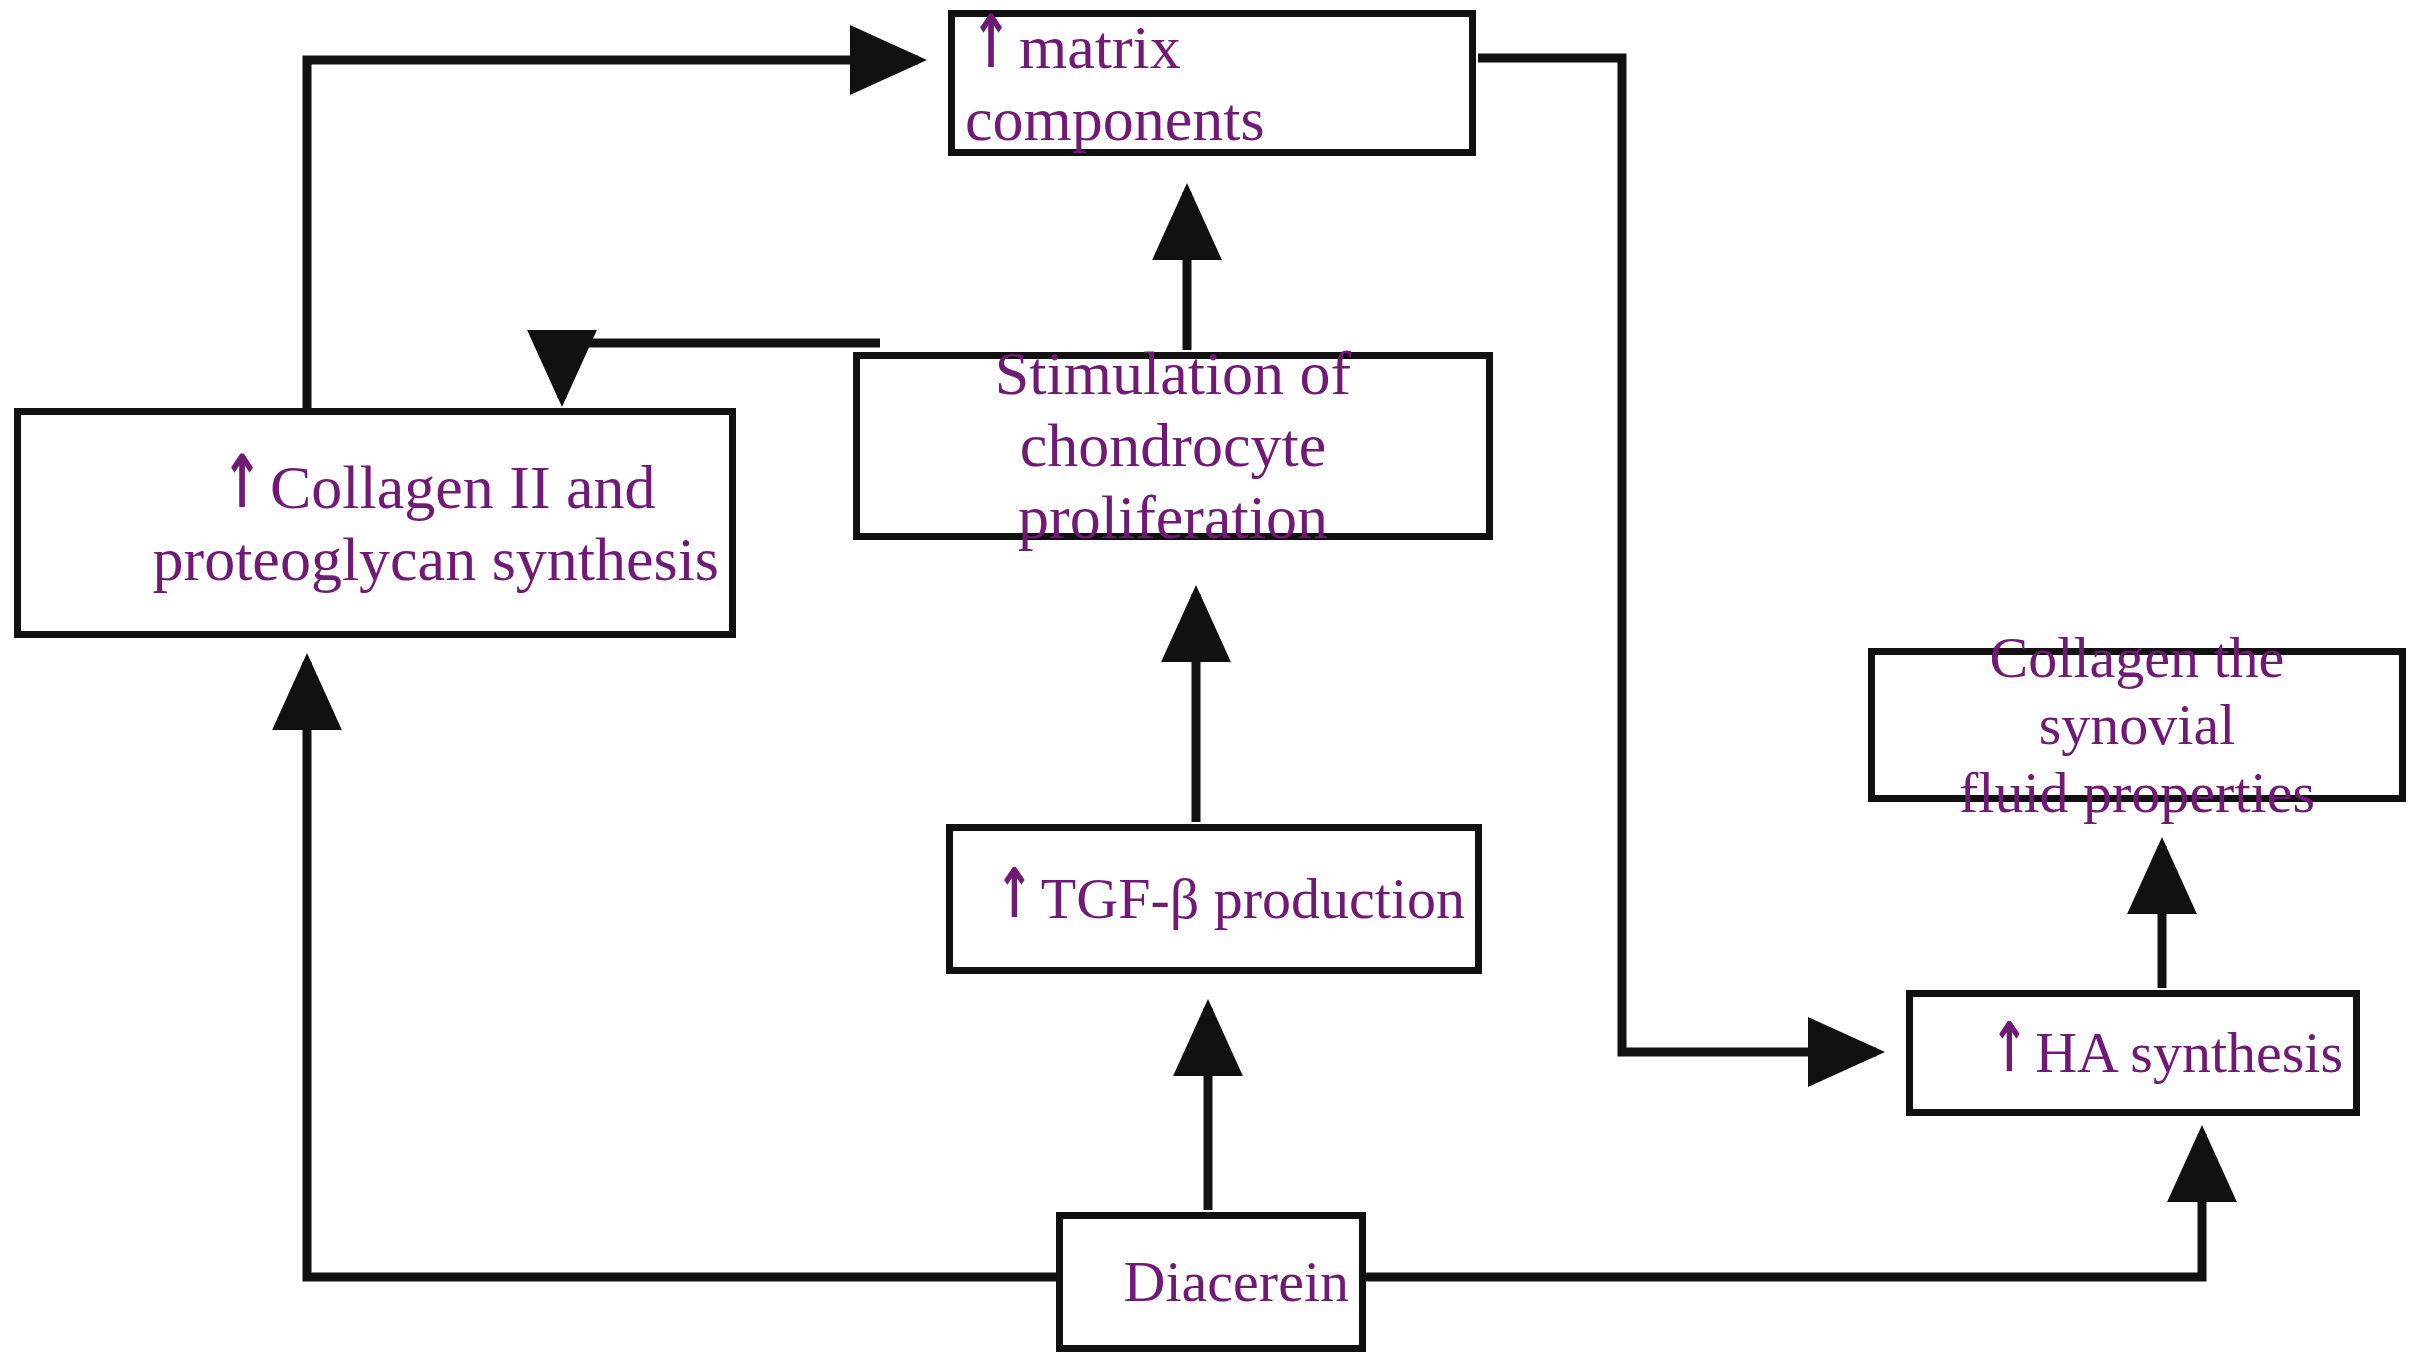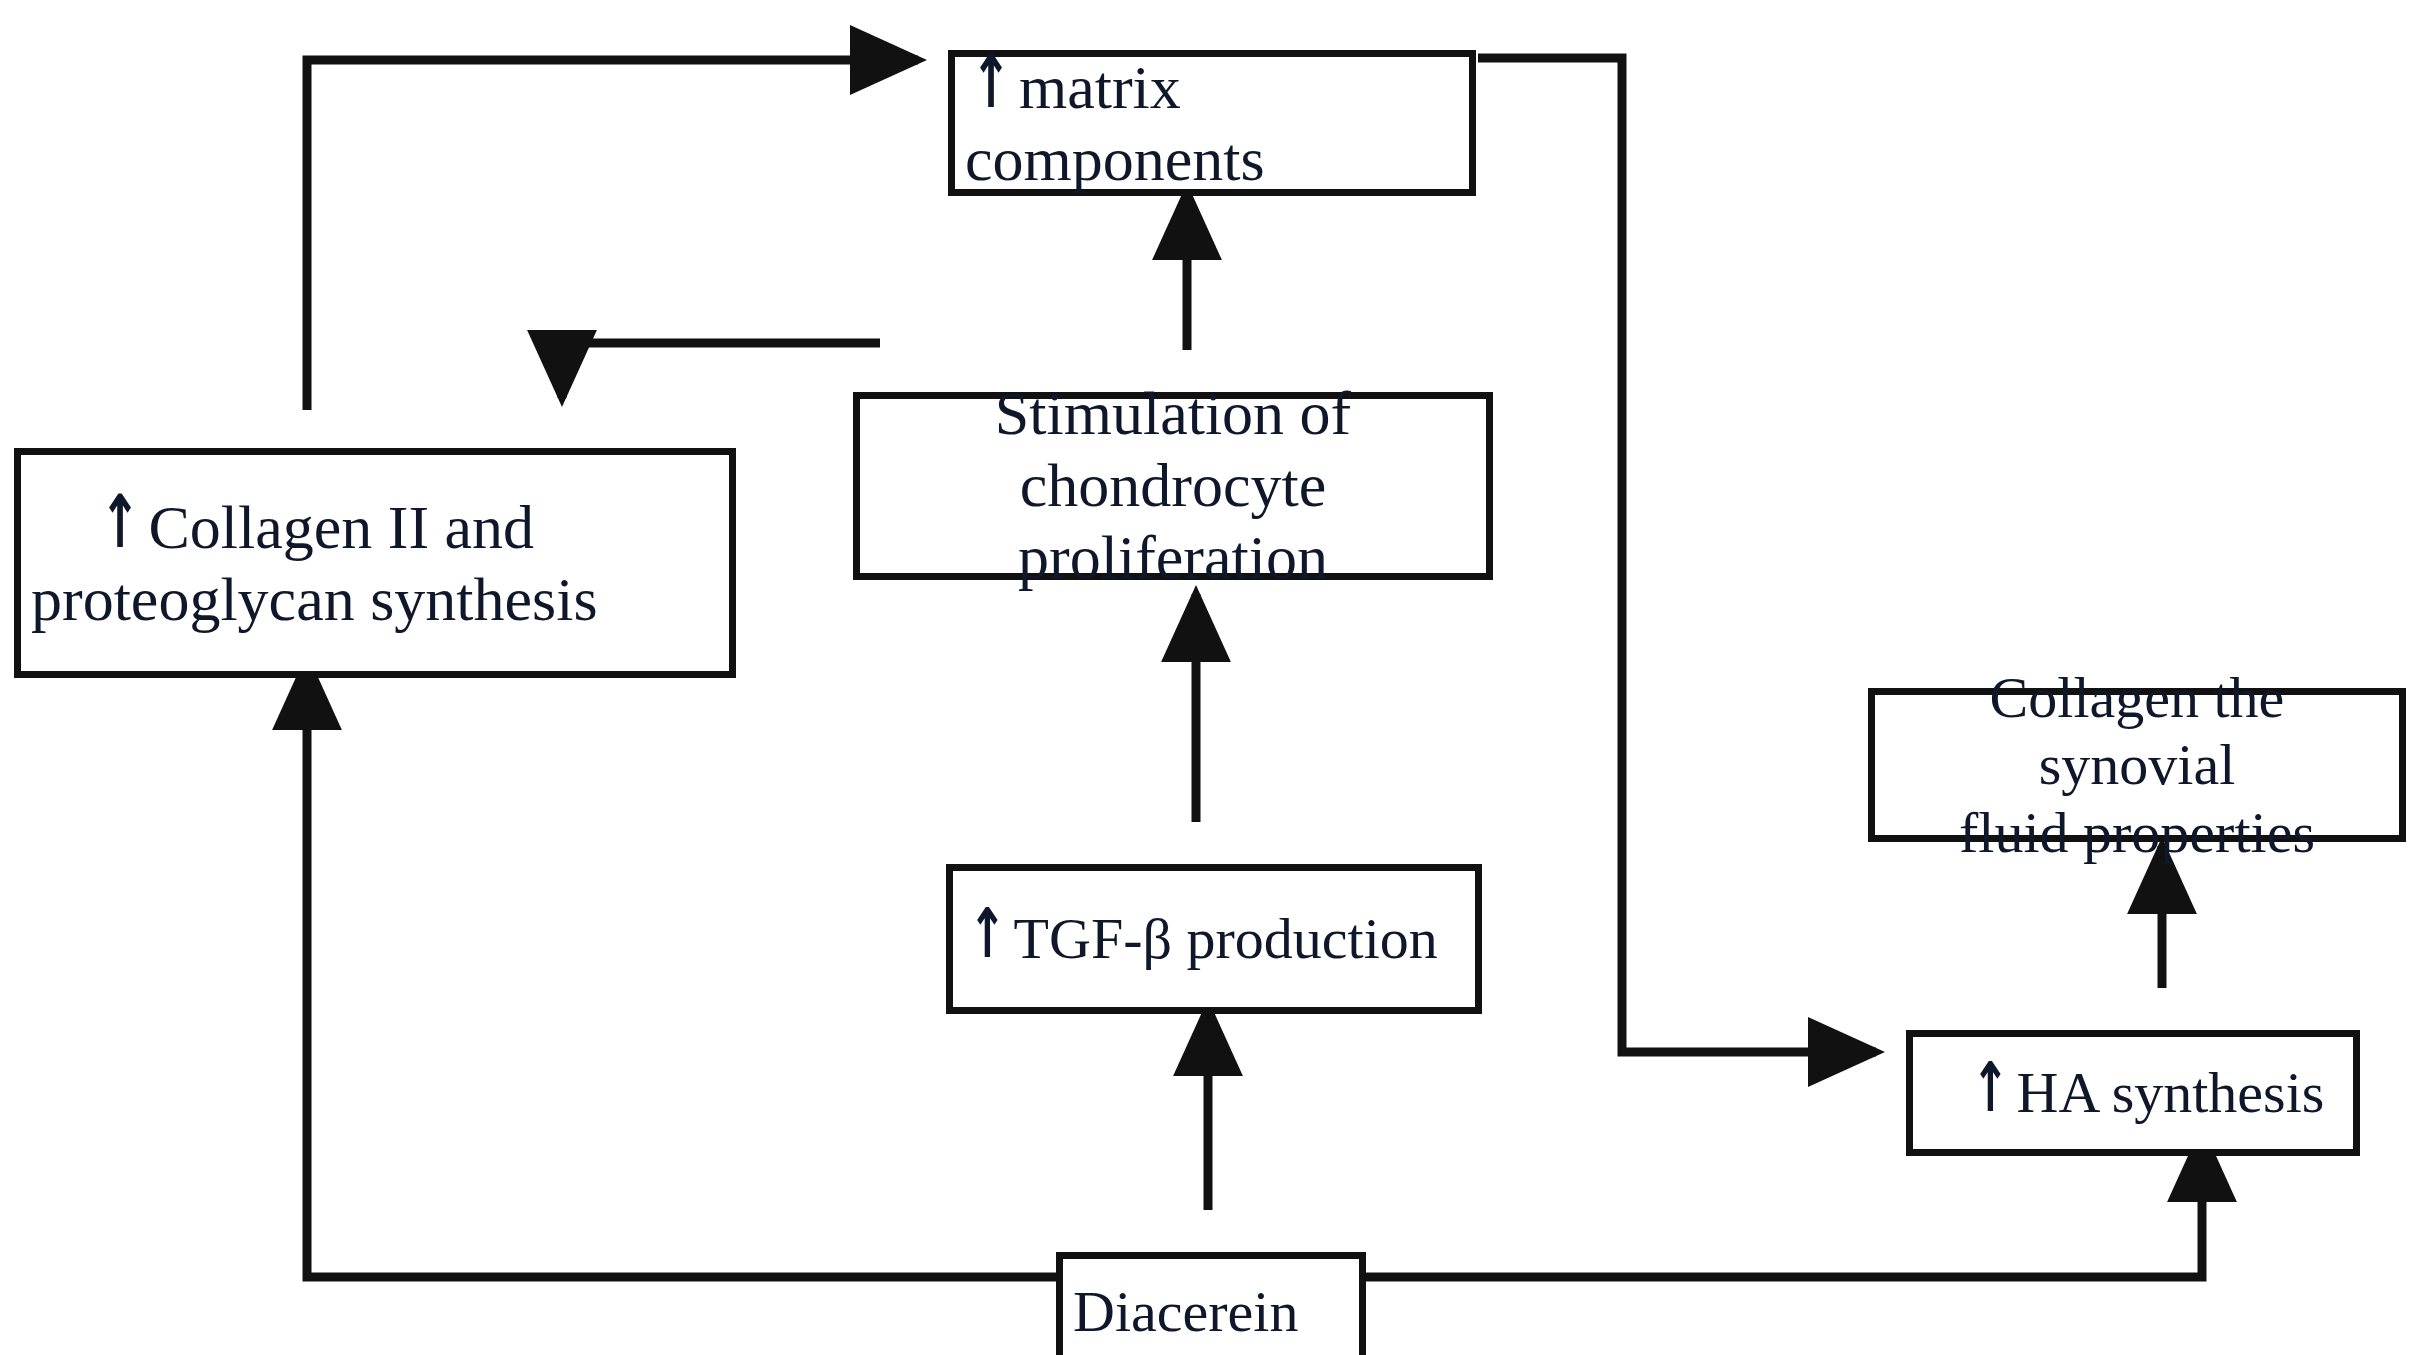--- a/index.html
+++ b/index.html
@@ -26,26 +26,25 @@
     width: 2416px;
     height: 1355px;
   }
   .node {
     position: absolute;
     box-sizing: border-box;
     background: #ffffff;
     border: 7px solid #111111;
     display: flex;
     align-items: center;
-    justify-content: flex-start;
+    justify-content: flex-end;
     text-align: center;
-    color: #0f172a;
+    color: #701a75;
     line-height: 1.16;
     z-index: 5;
-    margin-top: 40px;
   }
   .node .label {
     display: block;
     padding: 0 10px;
     white-space: pre-line;
   }
   .node.left-align .label {
     text-align: left;
   }
   .arrow-up {
@@ -57,21 +56,21 @@
     margin-right: 2px;
     position: relative;
     top: 2px;
   }
 
   
   #node-matrix        { left: 948px;  top: 10px;   width: 528px; height: 146px; font-size: 62px; }
   #node-collagen      { left: 14px;   top: 408px;  width: 722px; height: 230px; font-size: 62px; }
   #node-stimulation   { left: 853px;  top: 352px;  width: 640px; height: 188px; font-size: 62px; }
   #node-tgf           { left: 946px;  top: 824px;  width: 536px; height: 150px; font-size: 58px; }
-  #node-diacerein     { left: 1056px; top: 1212px; width: 310px; height: 120px; font-size: 58px; }
+  #node-diacerein     { left: 1056px; top: 1212px; width: 310px; height: 140px; font-size: 58px; }
   #node-restore       { left: 1868px; top: 648px;  width: 538px; height: 154px; font-size: 58px; }
   #node-ha            { left: 1906px; top: 990px;  width: 454px; height: 126px; font-size: 58px; padding-left: 43px; }
 </style>
 </head>
 <body>
 
 <div id="canvas">
 
   <svg id="connectors" viewBox="0 0 2416 1355" width="2416" height="1355" xmlns="http://www.w3.org/2000/svg">
     <defs>

